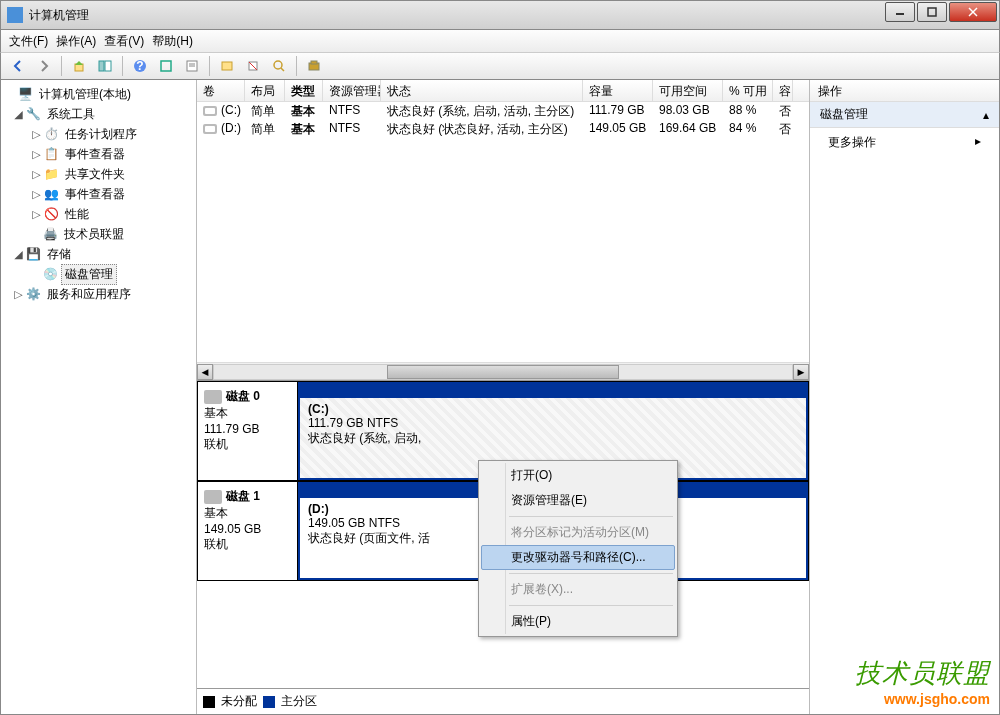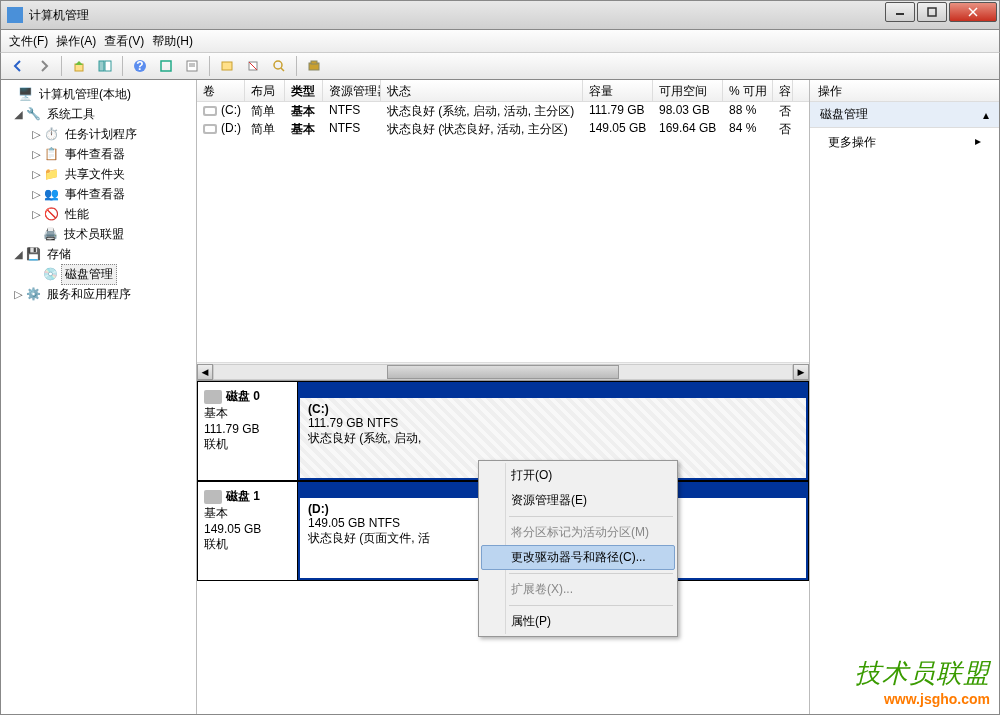--- a/index.html
+++ b/index.html
@@ -315,20 +315,26 @@
           <div class="disk-part-bar"></div>
           <div class="disk-part plain">
             <div class="pname">(D:)</div>
             <div>149.05 GB NTFS</div>
             <div>状态良好 (页面文件, 活</div>
           </div>
         </div>
       </div>
     </div>
 
+    <div class="legend">
+      <span class="sw" style="background:#000"></span>
+      <span>未分配</span>
+      <span class="sw" style="background:#003399"></span>
+      <span>主分区</span>
+    </div>
   </div>
 
   <div class="actions">
     <div class="act-header">操作</div>
     <div class="act-title">
       <span>磁盘管理</span>
       <span>▴</span>
     </div>
     <div class="act-item">
       <span>更多操作</span>

